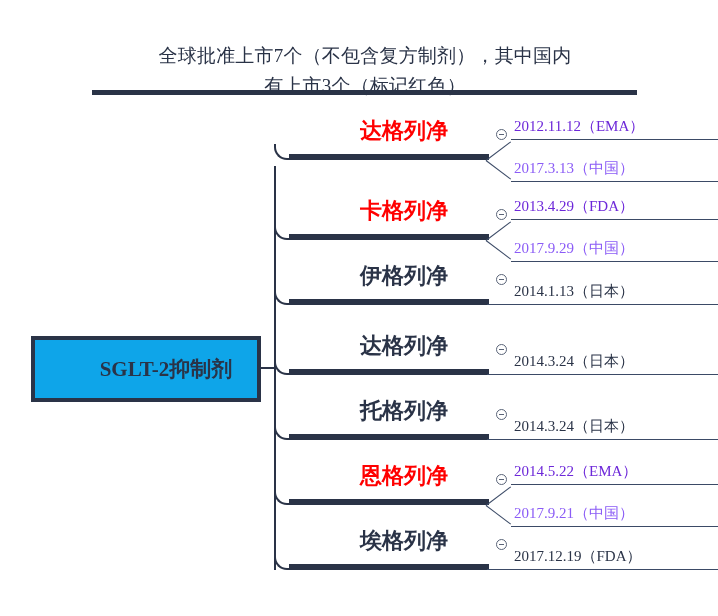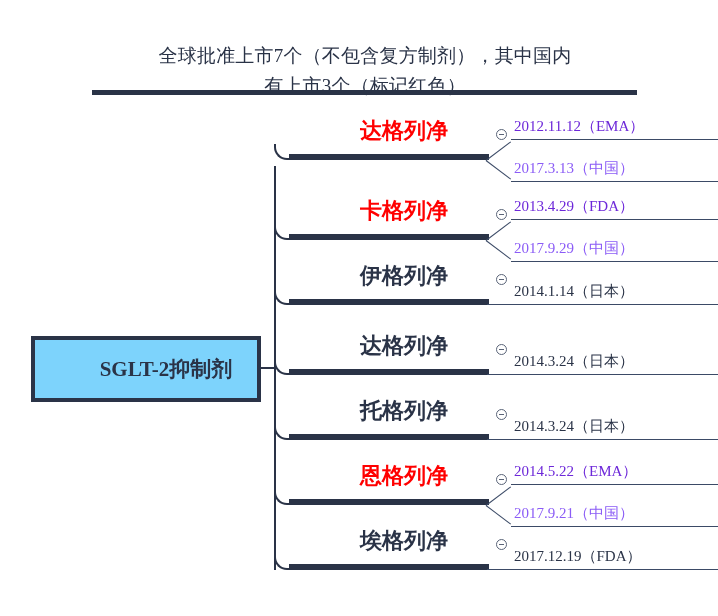--- a/index.html
+++ b/index.html
@@ -41,21 +41,21 @@
   }
 
   
   #root-node {
     position: absolute;
     left: 31px;
     top: 336px;
     width: 230px;
     height: 66px;
     border: 4px solid #2a3347;
-    background: #7dd3fc;
+    background: #0ea5e9;
     box-sizing: border-box;
     display: flex;
     align-items: center;
     justify-content: center;
     padding-left: 40px;
   }
   #root-node .root-label {
     font-size: 21px;
     font-weight: bold;
     color: #2a3347;
@@ -262,21 +262,21 @@
       <div class="sub-up-text">2013.4.29（FDA）</div>
       <div class="sub-dn-line"></div>
       <div class="sub-dn-text">2017.9.29（中国）</div>
     </div>
     <div class="branch" style="top: 305px;">
       <div class="elbow"></div>
       <div class="bar"></div>
       <div class="drug-name">伊格列净</div>
       <div class="toggle"></div>
       <div class="sub-single-line"></div>
-      <div class="sub-single-text">2014.1.14（日本）</div>
+      <div class="sub-single-text">2014.1.13（日本）</div>
     </div>
     <div class="branch" style="top: 375px;">
       <div class="elbow"></div>
       <div class="bar"></div>
       <div class="drug-name">达格列净</div>
       <div class="toggle"></div>
       <div class="sub-single-line"></div>
       <div class="sub-single-text">2014.3.24（日本）</div>
     </div>
     <div class="branch" style="top: 440px;">

